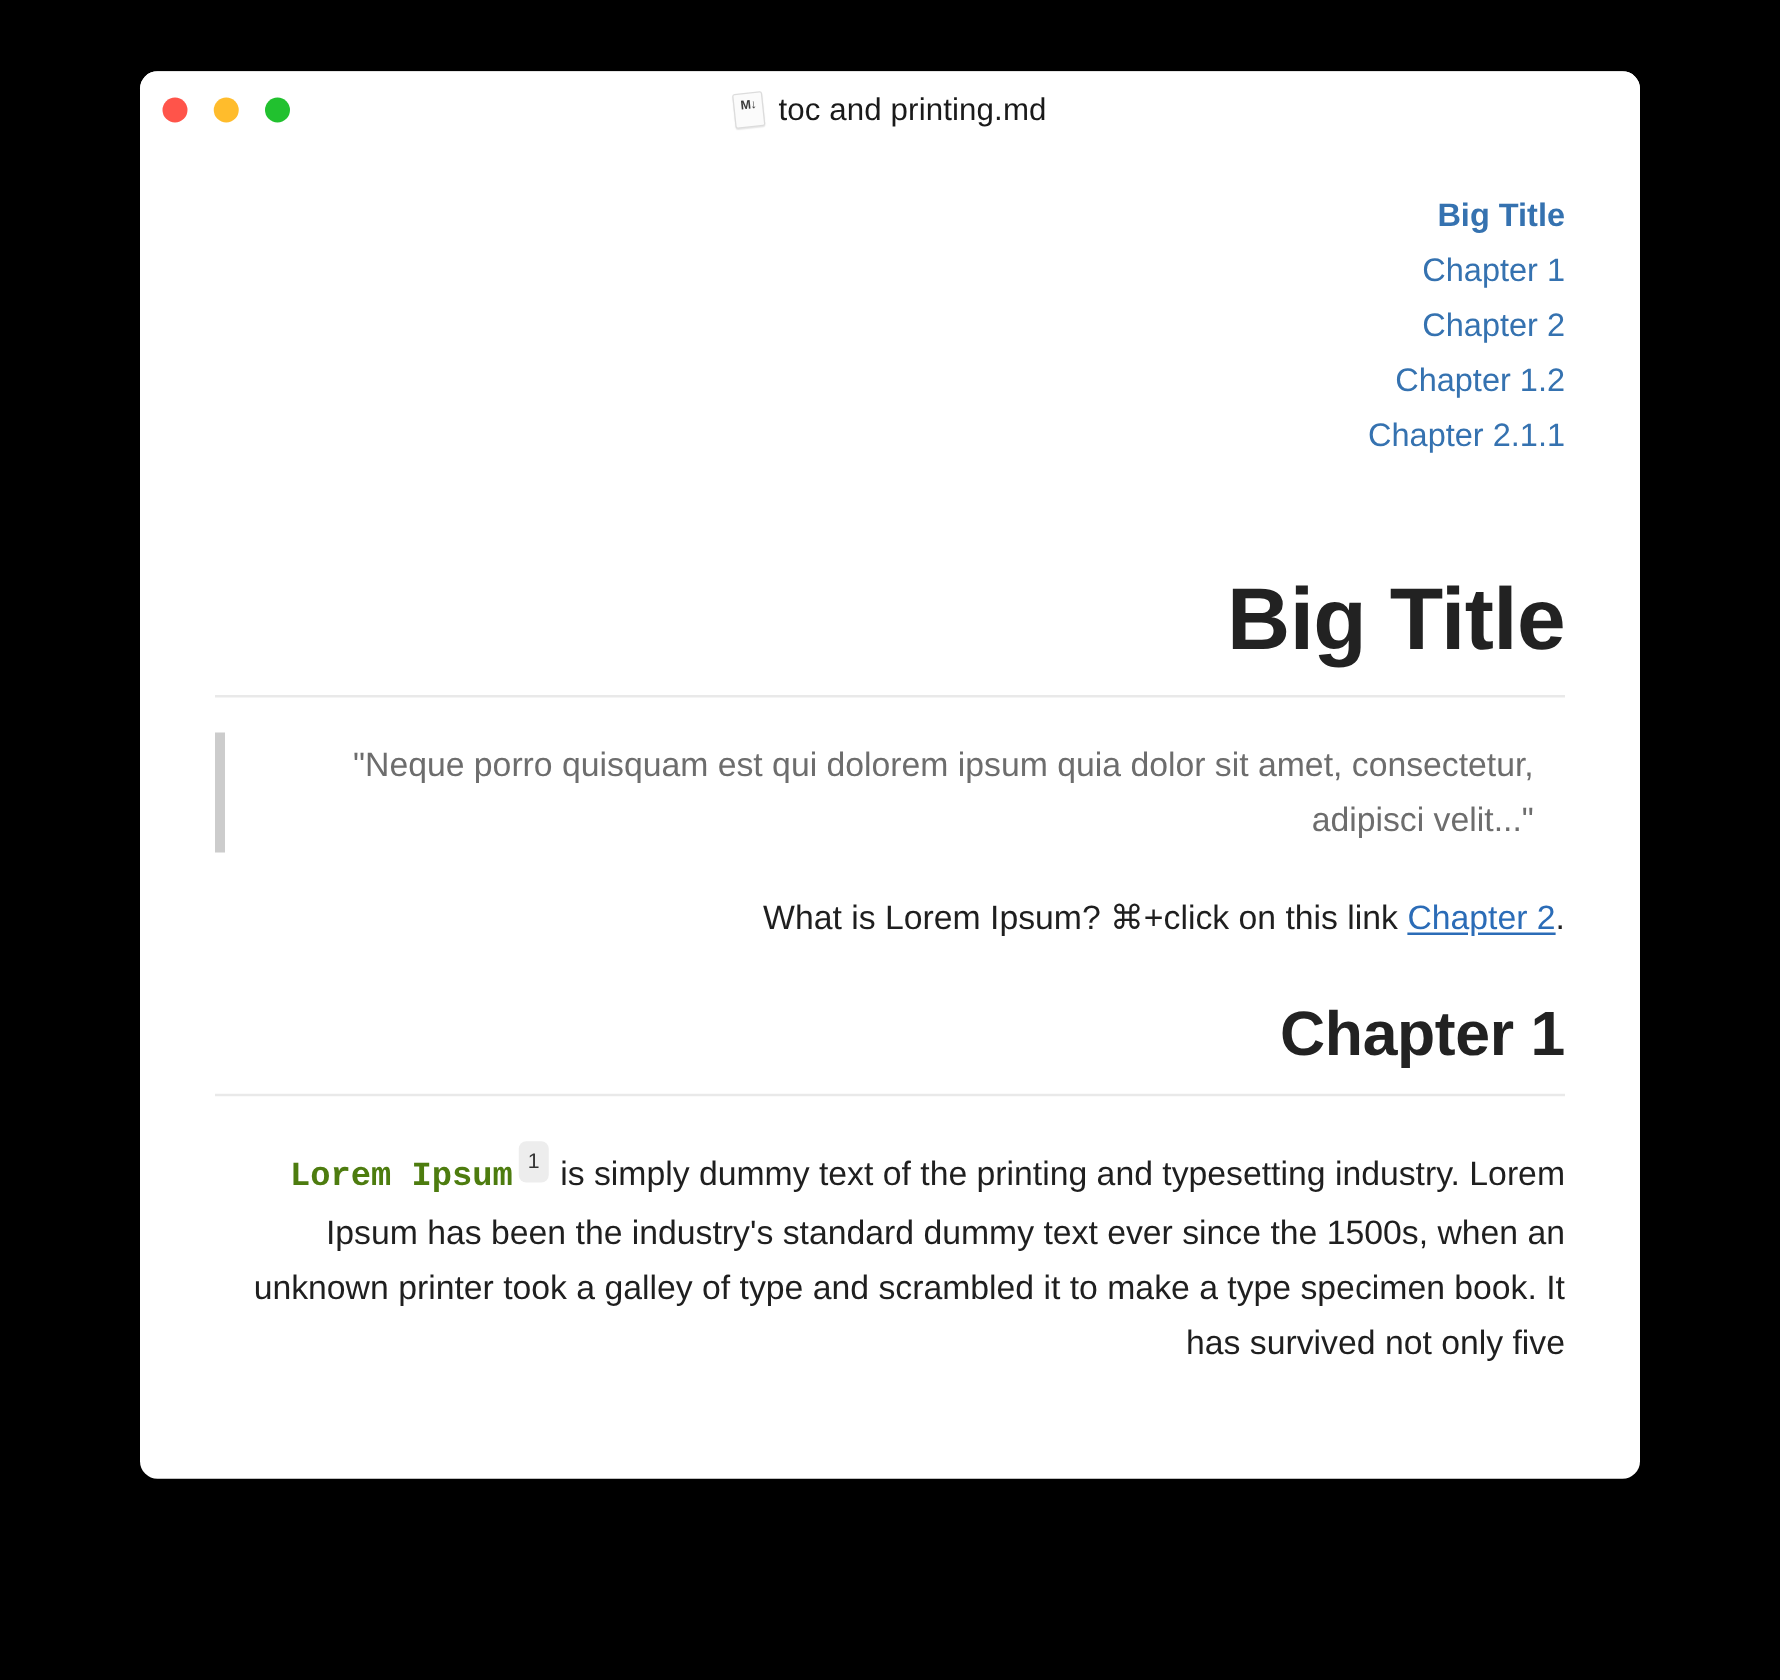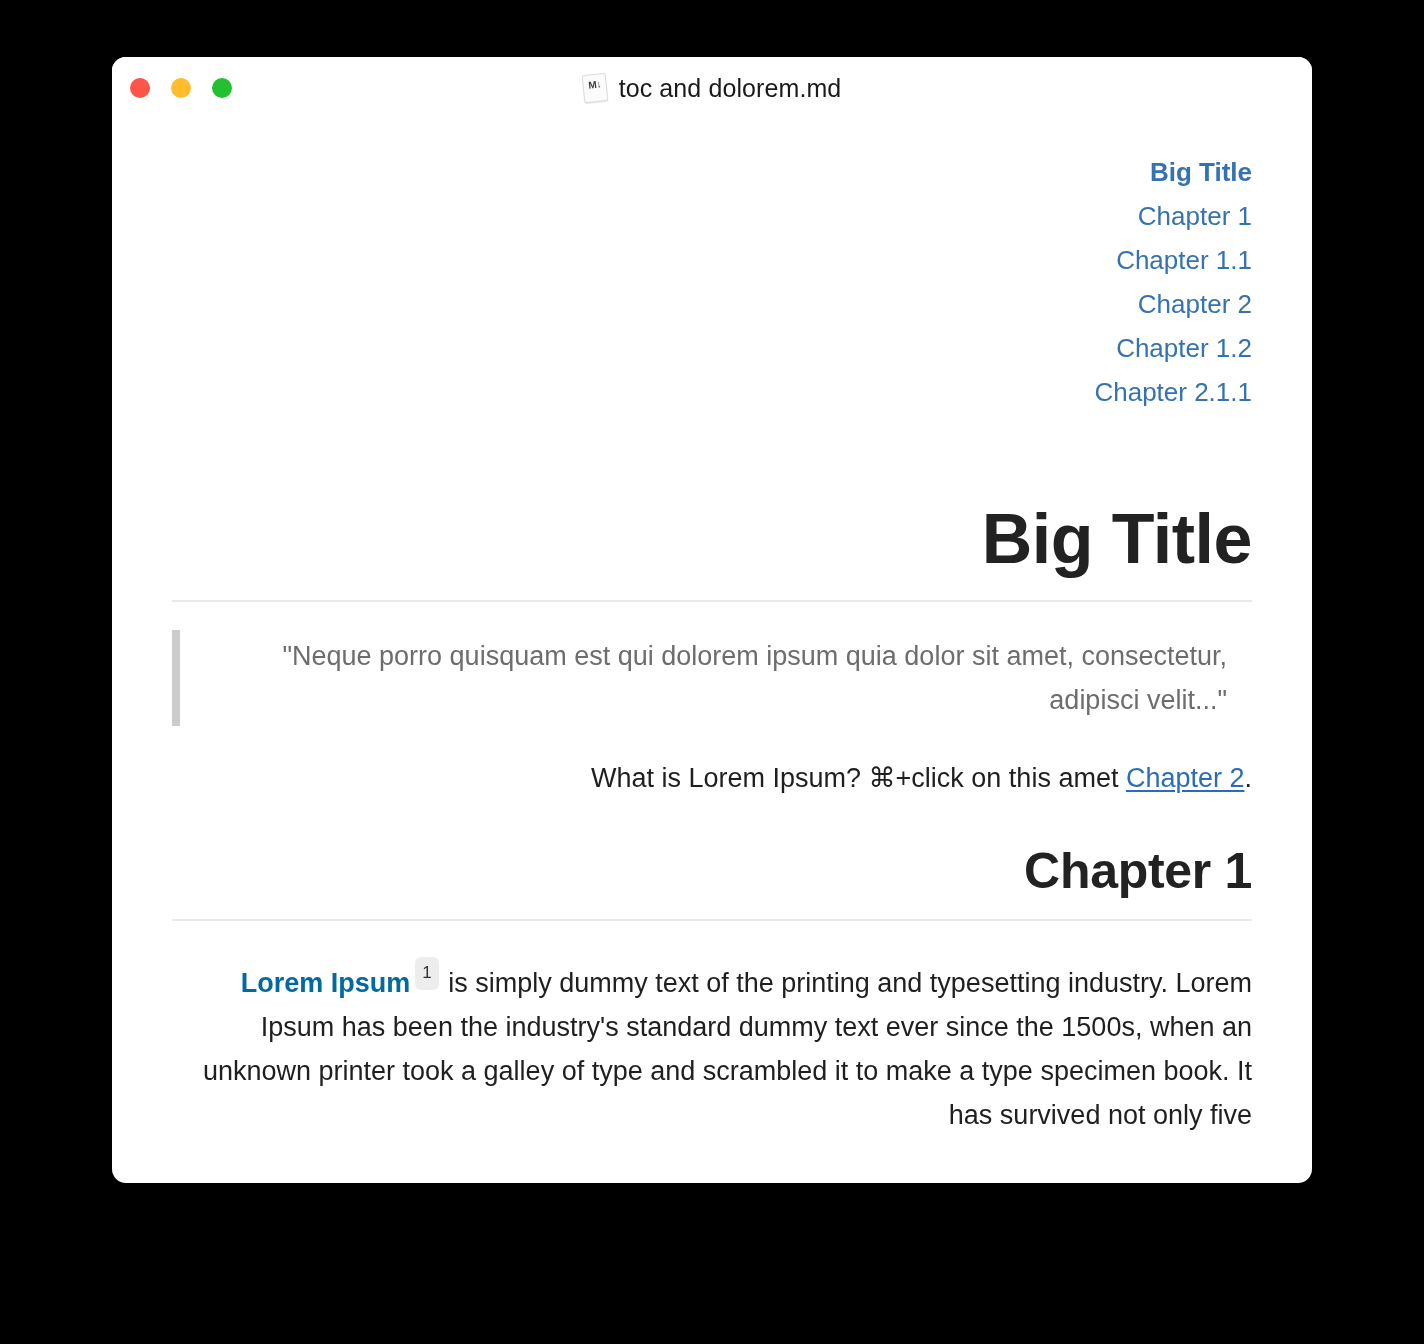--- a/index.html
+++ b/index.html
@@ -169,21 +169,21 @@
     margin: 30px 0 0 0;
     max-width: 1090px;
   }
   p.md-p.body-para { margin-top: 36px; }
 
   .md-link {
     color: #2b6cb7;
     text-decoration: underline;
     text-underline-offset: 3px;
   }
-  .md-strong { font-weight: bold; color: #0369a1; }
+  .md-strong { font-weight: bold; color: #4d7c0f; font-family: Liberation Mono, monospace; }
 
   .footnote-ref {
     display: inline-block;
     background: #ededed;
     border-radius: 6px;
     color: #333333;
     font-size: 17px;
     line-height: 1;
     padding: 7px 7px 9px 7px;
     vertical-align: 14px;
@@ -205,42 +205,41 @@
         <span class="light close"></span>
         <span class="light minimize"></span>
         <span class="light zoom"></span>
       </div>
 
       <div id="title-wrap">
         <span class="md-icon">
           <span class="sheet"></span>
           <span class="glyph">M↓</span>
         </span>
-        <span>toc and dolorem.md</span>
+        <span>toc and printing.md</span>
       </div>
 
     </div>
 
     <div id="doc">
 
       <nav id="toc">
         <a class="toc-item lvl-1" href="#">Big Title</a>
         <a class="toc-item lvl-2" href="#">Chapter 1</a>
-        <a class="toc-item lvl-3" href="#">Chapter 1.1</a>
         <a class="toc-item lvl-2" href="#">Chapter 2</a>
         <a class="toc-item lvl-3" href="#">Chapter 1.2</a>
         <a class="toc-item lvl-4" href="#">Chapter 2.1.1</a>
       </nav>
 
       <h1 class="md-h1">Big Title</h1>
       <div class="hr"></div>
 
       <blockquote class="md-quote">"Neque porro quisquam est qui dolorem ipsum quia dolor sit amet, consectetur, adipisci velit..."</blockquote>
 
-      <p class="md-p"><span>What is Lorem Ipsum? ⌘+click on this amet </span><a class="md-link" href="#">Chapter 2</a><span>.</span></p>
+      <p class="md-p"><span>What is Lorem Ipsum? ⌘+click on this link </span><a class="md-link" href="#">Chapter 2</a><span>.</span></p>
 
       <h2 class="md-h2">Chapter 1</h2>
       <div class="hr"></div>
 
       <p class="md-p body-para"><strong class="md-strong">Lorem Ipsum</strong><a class="footnote-ref" href="#">1</a><span> is simply dummy text of the printing and typesetting industry. Lorem Ipsum has been the industry's standard dummy text ever since the 1500s, when an unknown printer took a galley of type and scrambled it to make a type specimen book. It has survived not only five</span></p>
 
     </div>
   </div>
 </div>
 

